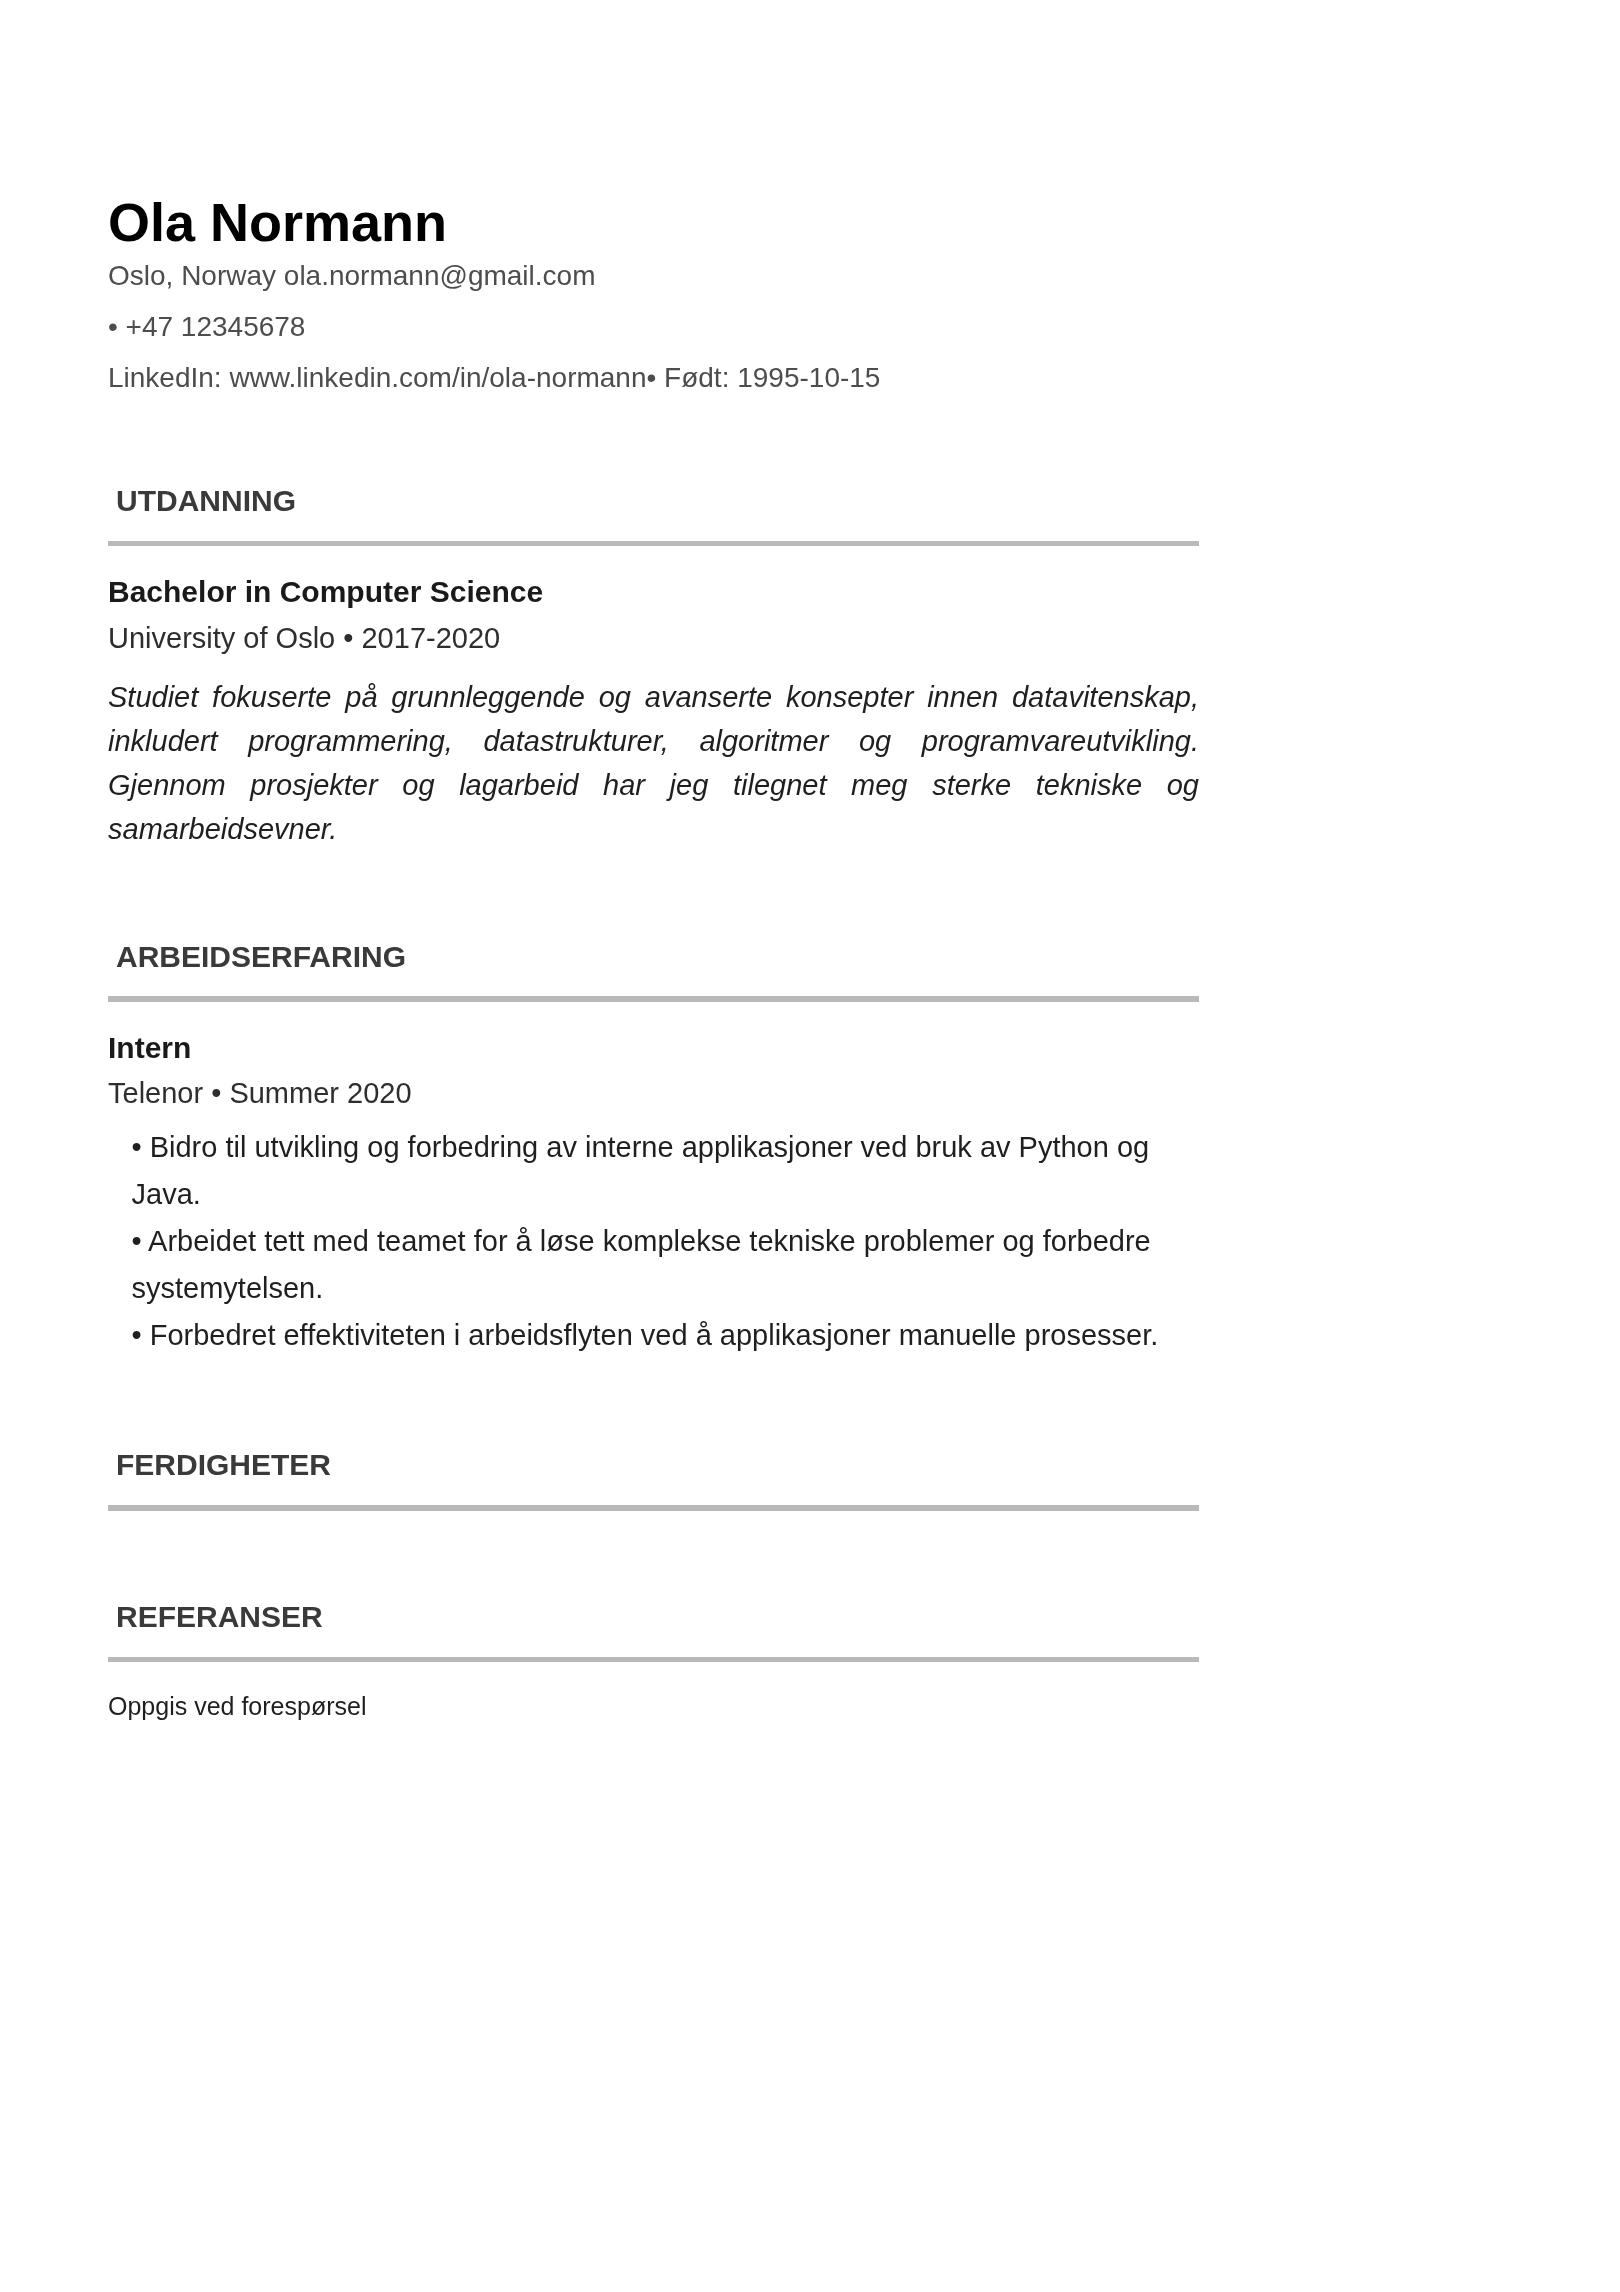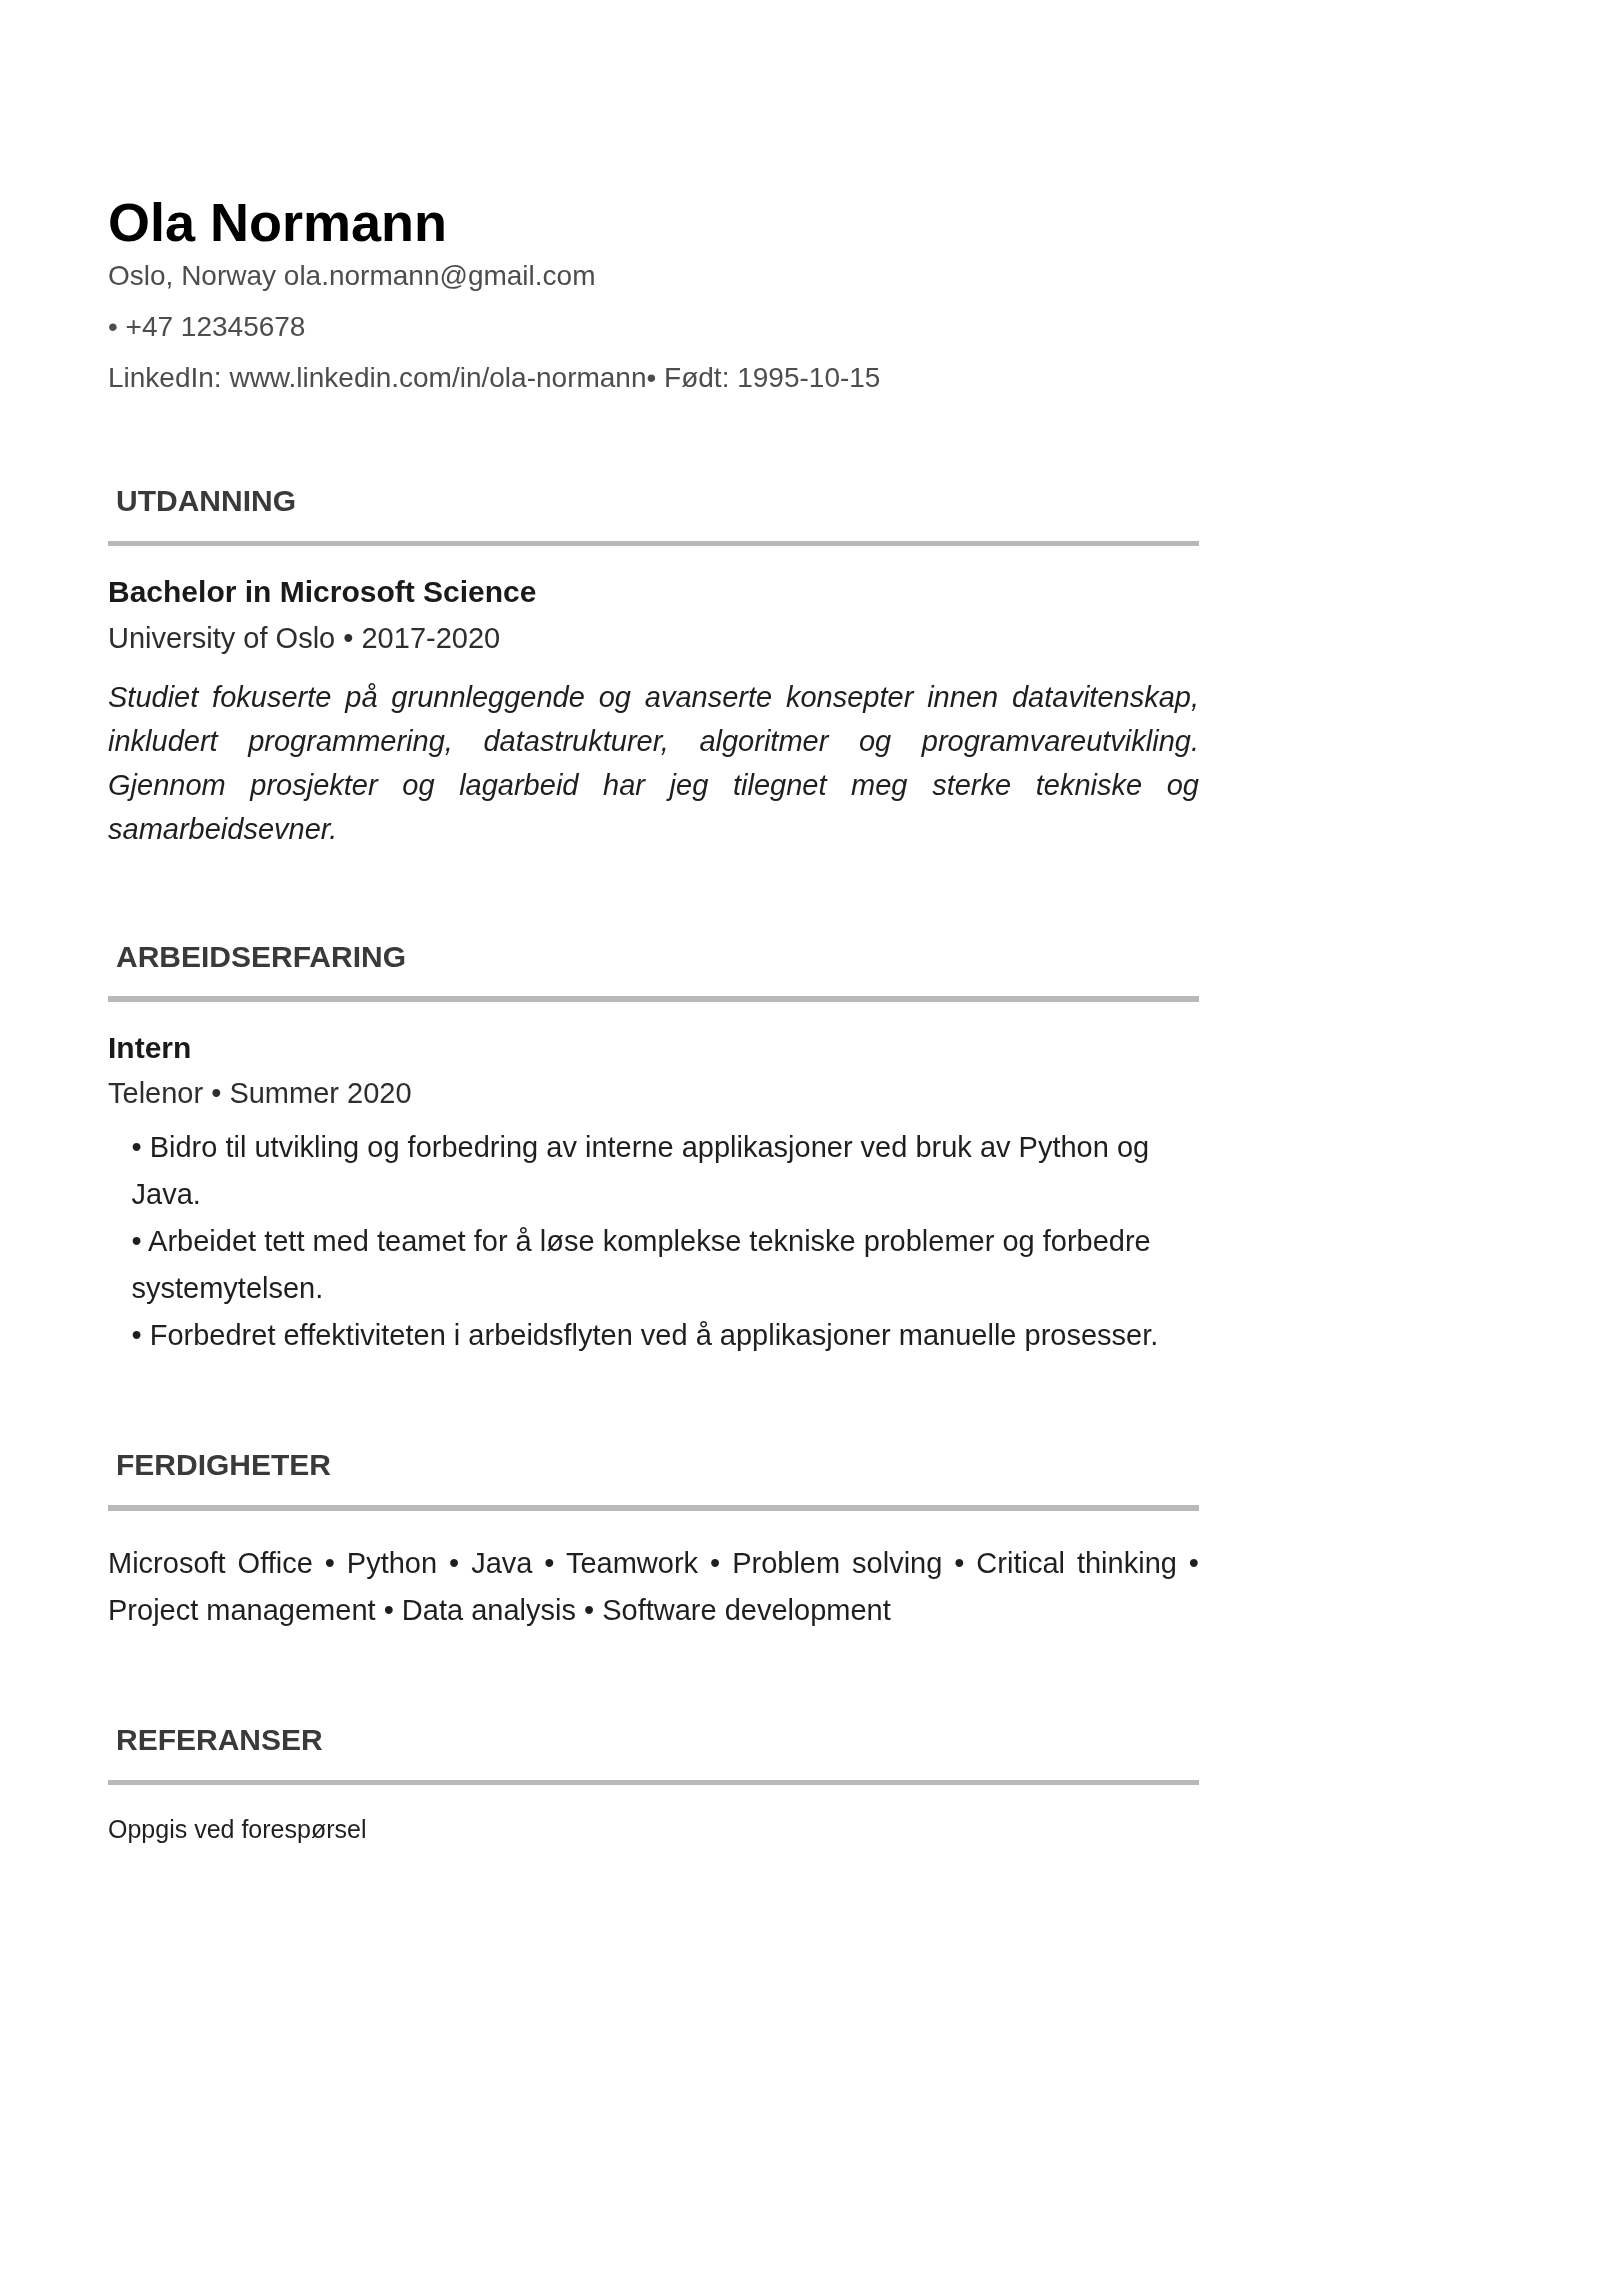--- a/index.html
+++ b/index.html
@@ -103,41 +103,40 @@
   <header>
     <h1 class="name">Ola Normann</h1>
     <p class="contact-line first">Oslo, Norway ola.normann@gmail.com</p>
     <p class="contact-line">• +47 12345678</p>
     <p class="contact-line">LinkedIn: www.linkedin.com/in/ola-normann• Født: 1995-10-15</p>
   </header>
 
   <section class="section">
     <h2 class="section-heading">UTDANNING</h2>
     <div class="rule"></div>
-    <h3 class="item-title">Bachelor in Microsoft Science</h3>
+    <h3 class="item-title">Bachelor in Computer Science</h3>
     <p class="item-meta">University of Oslo • 2017-2020</p>
     <p class="description">Studiet fokuserte på grunnleggende og avanserte konsepter innen datavitenskap, inkludert programmering, datastrukturer, algoritmer og programvareutvikling. Gjennom prosjekter og lagarbeid har jeg tilegnet meg sterke tekniske og samarbeidsevner.</p>
   </section>
 
   <section class="section">
     <h2 class="section-heading">ARBEIDSERFARING</h2>
     <div class="rule"></div>
     <h3 class="item-title">Intern</h3>
     <p class="item-meta">Telenor • Summer 2020</p>
     <ul class="bullet-list">
       <li>• Bidro til utvikling og forbedring av interne applikasjoner ved bruk av Python og Java.</li>
       <li>• Arbeidet tett med teamet for å løse komplekse tekniske problemer og forbedre systemytelsen.</li>
       <li>• Forbedret effektiviteten i arbeidsflyten ved å applikasjoner manuelle prosesser.</li>
     </ul>
   </section>
 
   <section class="section">
     <h2 class="section-heading">FERDIGHETER</h2>
     <div class="rule"></div>
-    <p class="skills-text">Microsoft Office • Python • Java • Teamwork • Problem solving • Critical thinking • Project management • Data analysis • Software development</p>
   </section>
 
   <section class="section">
     <h2 class="section-heading">REFERANSER</h2>
     <div class="rule"></div>
     <p class="references-text">Oppgis ved forespørsel</p>
   </section>
 
 </div>
 

